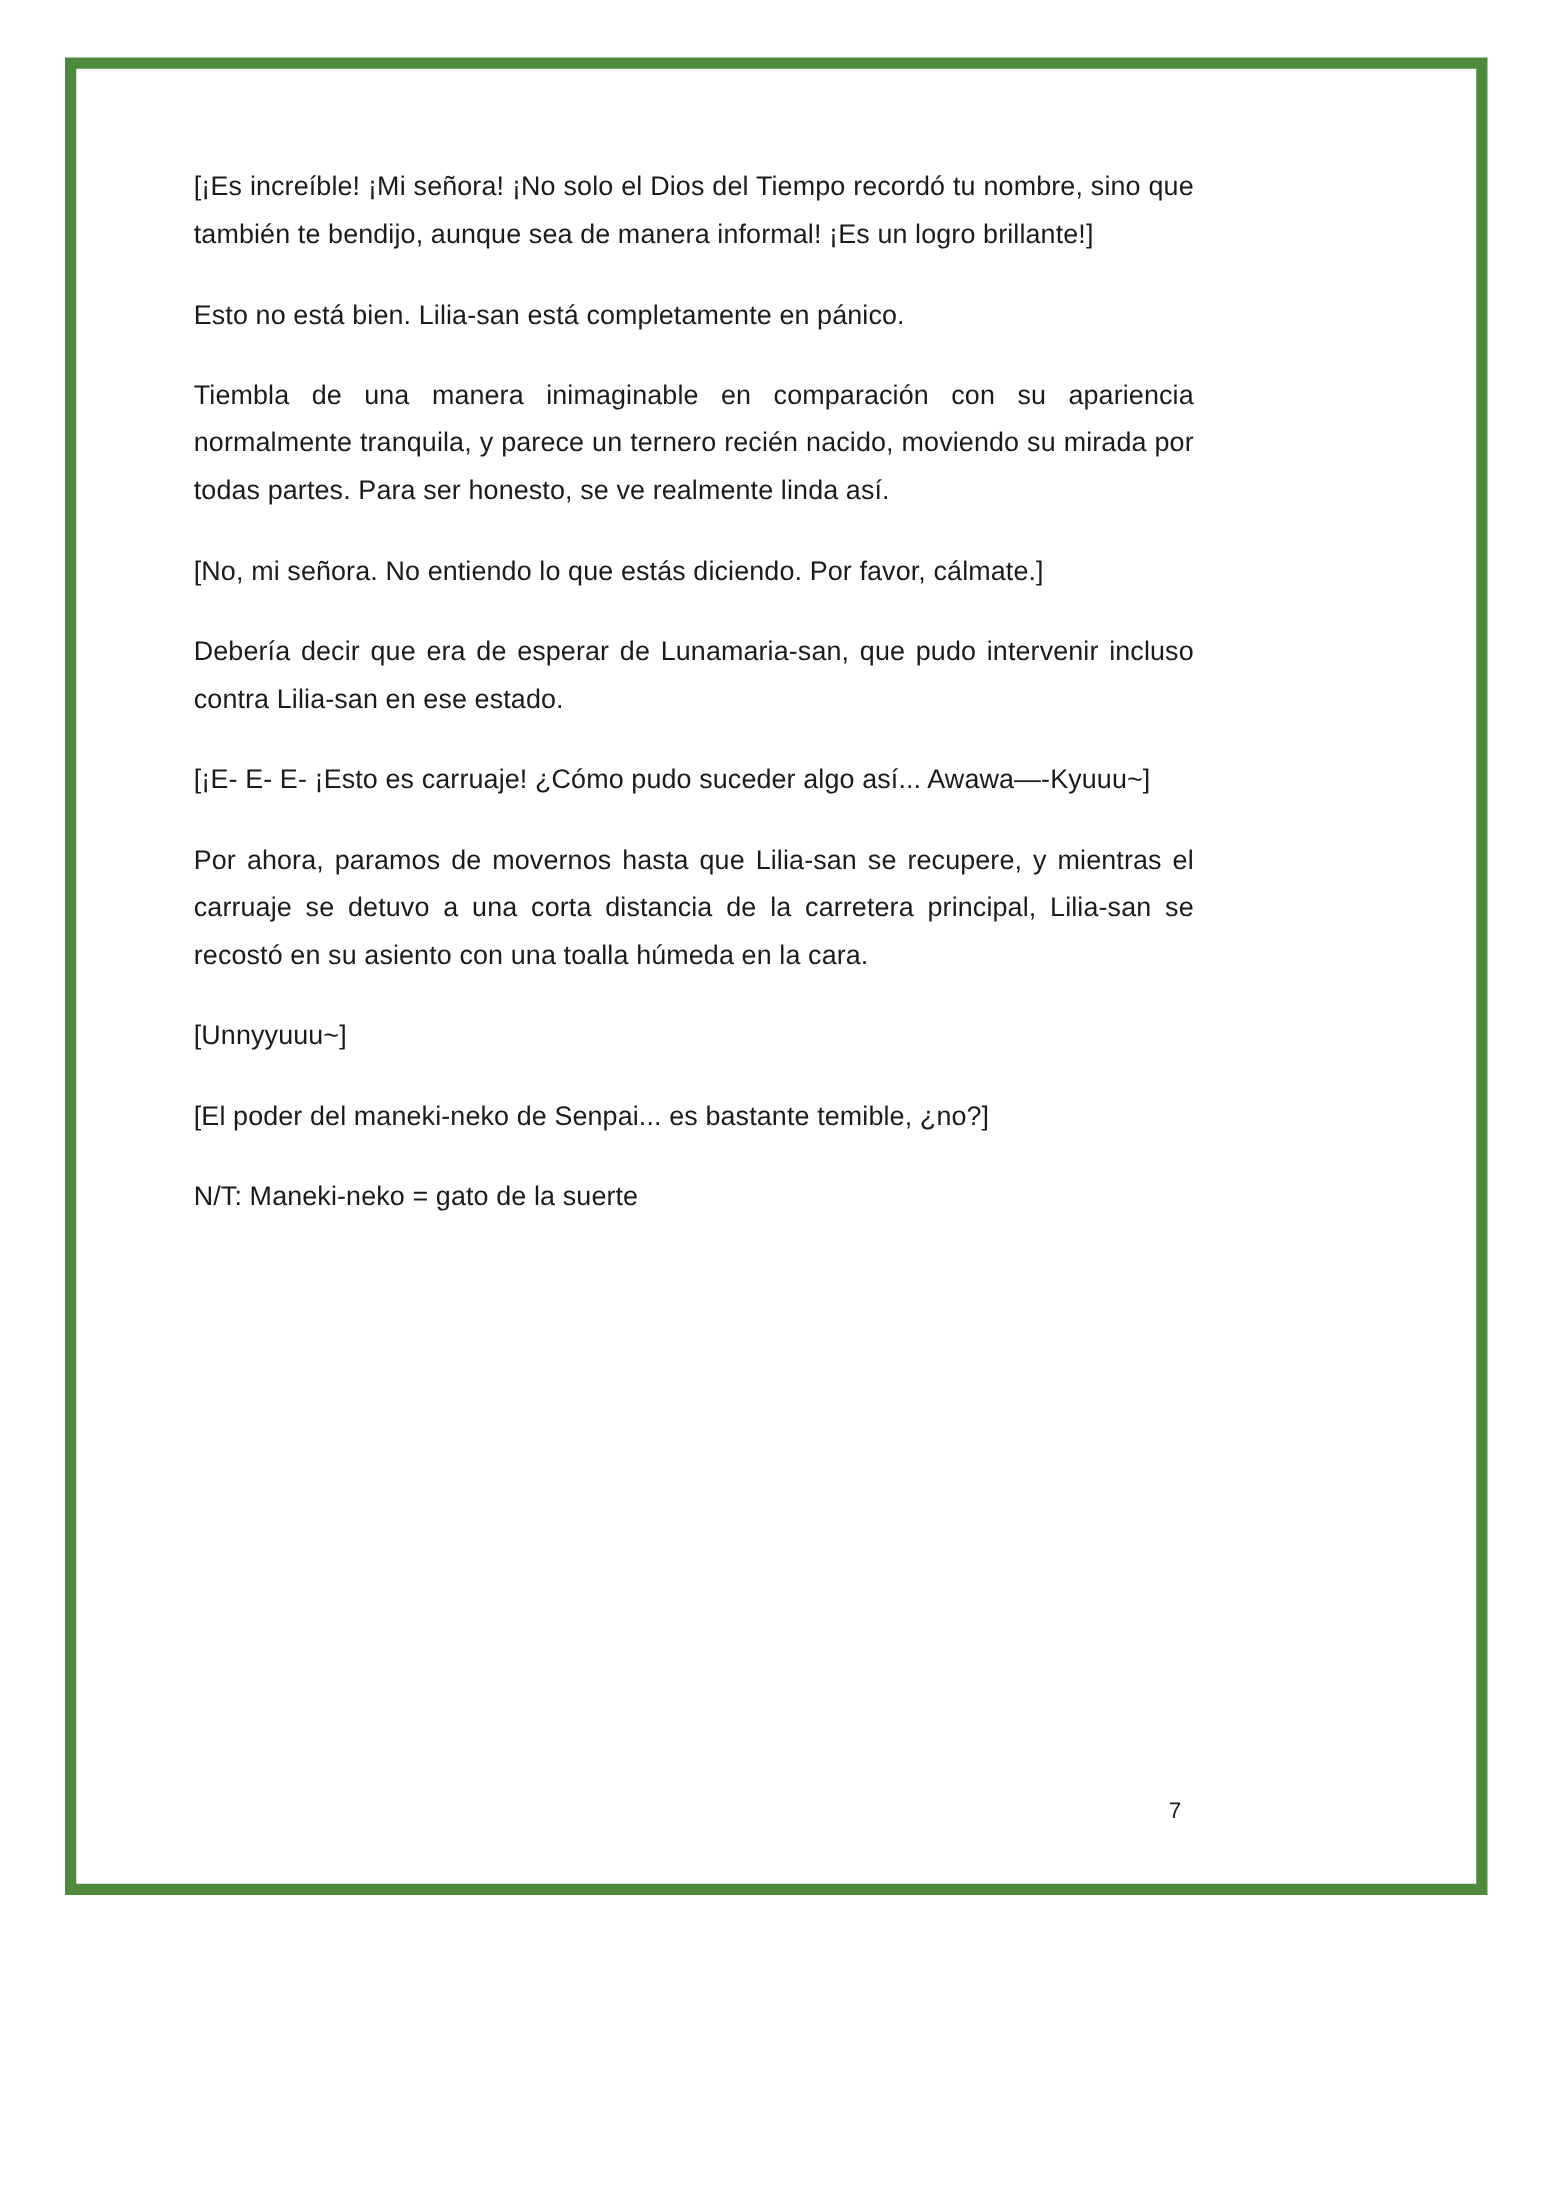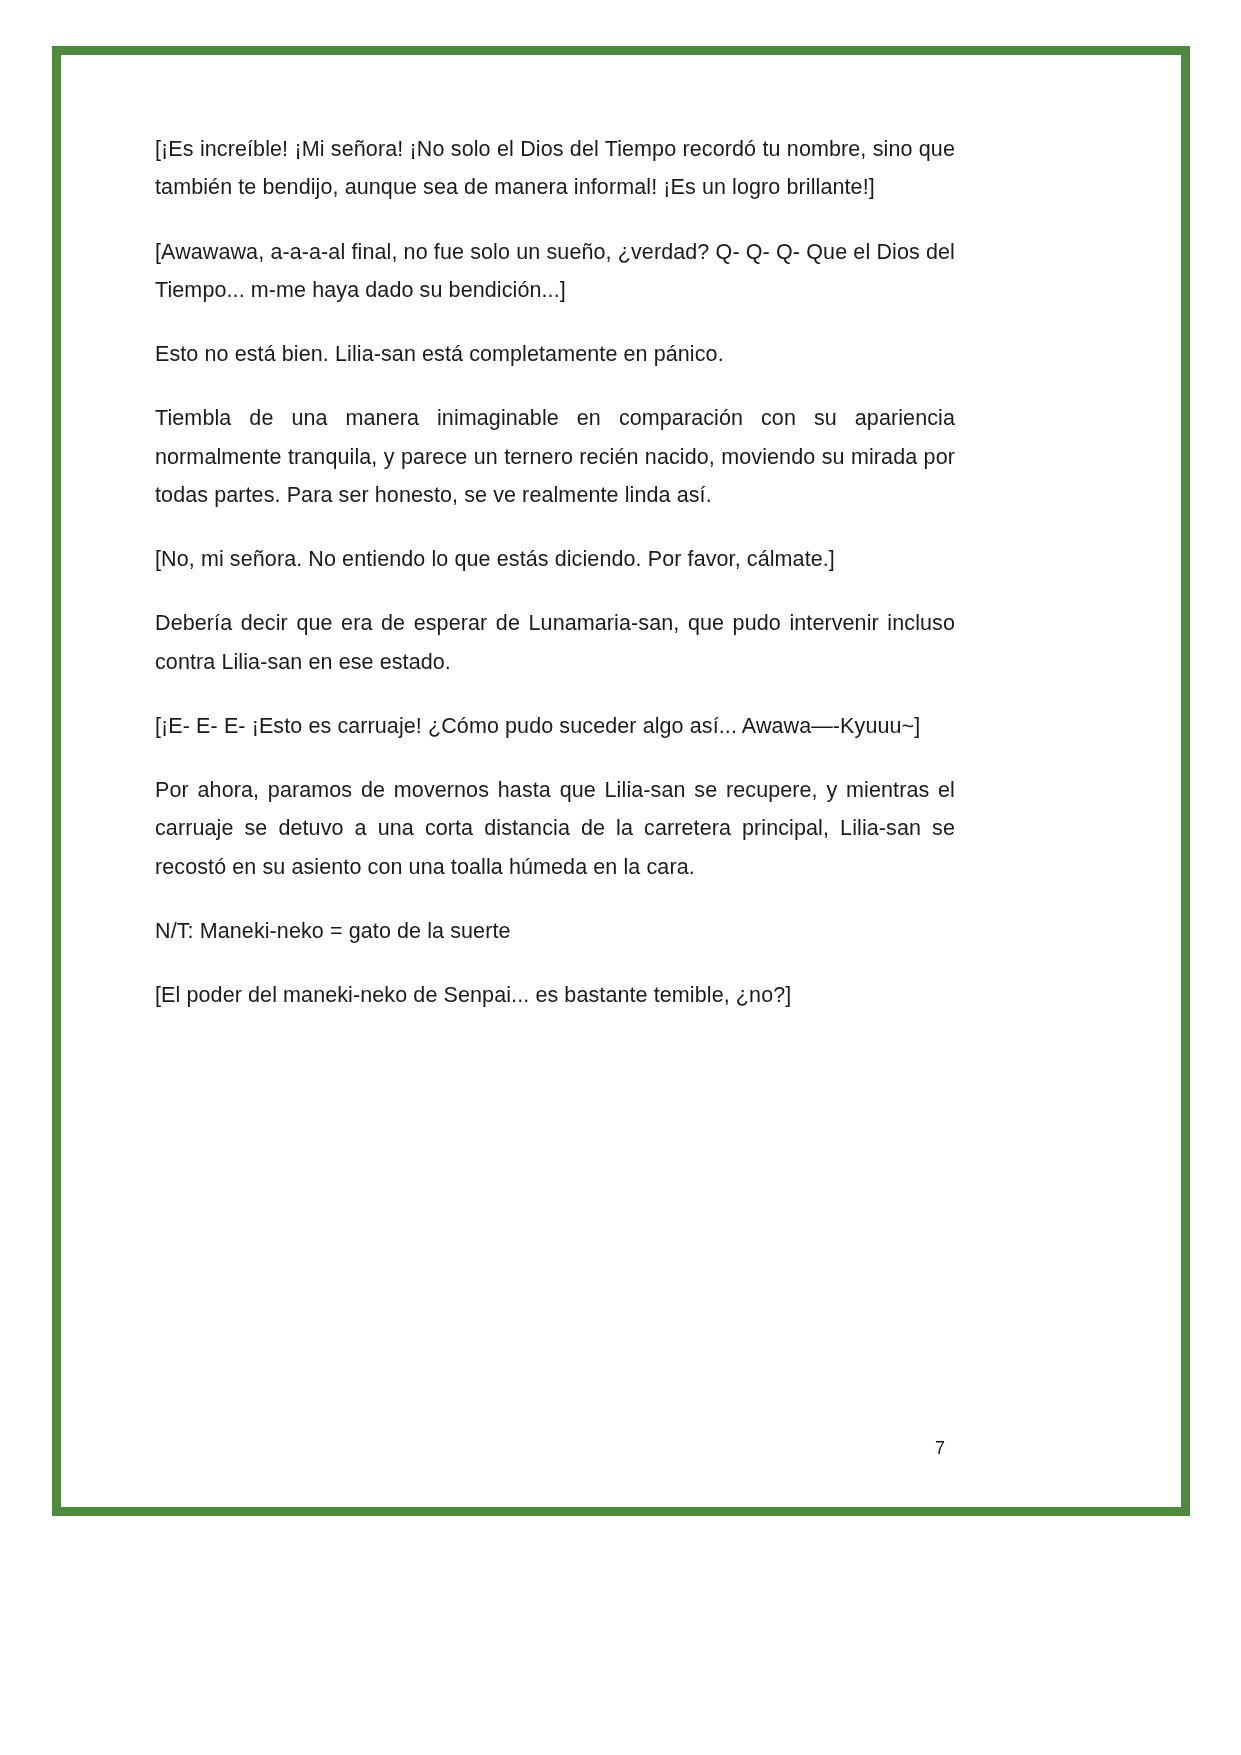--- a/index.html
+++ b/index.html
@@ -57,24 +57,24 @@
     font-family: "Liberation Sans", sans-serif;
   }
 </style>
 </head>
 <body>
 
 <div class="page">
   <div class="border-frame"></div>
   <div class="content">
     <p class="para">[¡Es increíble! ¡Mi señora! ¡No solo el Dios del Tiempo recordó tu nombre, sino que también te bendijo, aunque sea de manera informal! ¡Es un logro brillante!]</p>
-    <p class="para">[Awawawa, a-a-a-al final, no fue solo un sueño, ¿verdad? Q- Q- Q- Que el Dios del Tiempo... m-me haya dado su bendición...]</p>
     <p class="para">Esto no está bien. Lilia-san está completamente en pánico.</p>
     <p class="para">Tiembla de una manera inimaginable en comparación con su apariencia normalmente tranquila, y parece un ternero recién nacido, moviendo su mirada por todas partes. Para ser honesto, se ve realmente linda así.</p>
     <p class="para">[No, mi señora. No entiendo lo que estás diciendo. Por favor, cálmate.]</p>
     <p class="para">Debería decir que era de esperar de Lunamaria-san, que pudo intervenir incluso contra Lilia-san en ese estado.</p>
     <p class="para">[¡E- E- E- ¡Esto es carruaje! ¿Cómo pudo suceder algo así... Awawa—-Kyuuu~]</p>
     <p class="para">Por ahora, paramos de movernos hasta que Lilia-san se recupere, y mientras el carruaje se detuvo a una corta distancia de la carretera principal, Lilia-san se recostó en su asiento con una toalla húmeda en la cara.</p>
+    <p class="para">[Unnyyuuu~]</p>
+    <p class="para">[El poder del maneki-neko de Senpai... es bastante temible, ¿no?]</p>
     <p class="para">N/T: Maneki-neko = gato de la suerte</p>
-    <p class="para">[El poder del maneki-neko de Senpai... es bastante temible, ¿no?]</p>
   </div>
   <div class="page-number">7</div>
 </div>
 
 </body></html>

